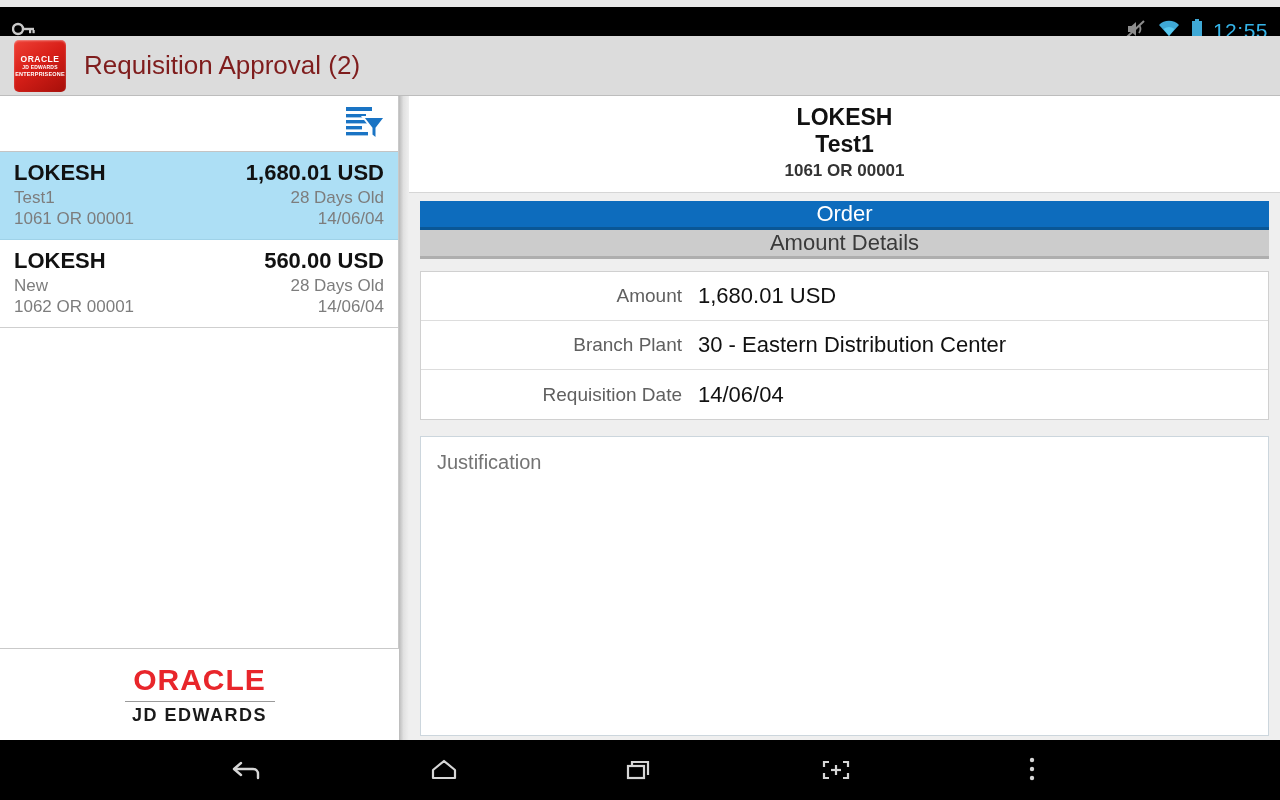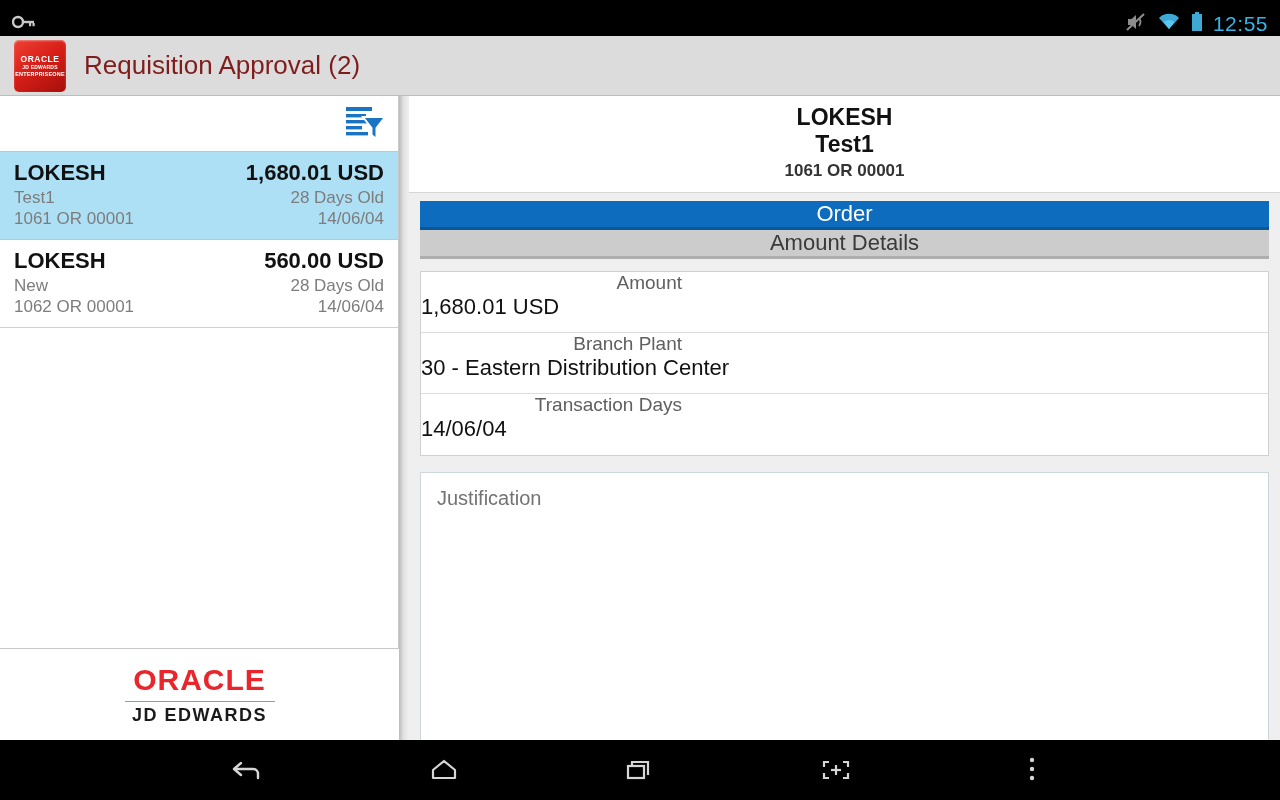--- a/index.html
+++ b/index.html
@@ -6,21 +6,21 @@
   html, body {
     width: 1280px; height: 800px;
     overflow: hidden;
     background: #000;
     font-family: "Liberation Sans", sans-serif;
   }
   #screen { position: relative; width: 1280px; height: 800px; background: #e8e8e8; }
 
   
   .statusbar {
-    position: absolute; left: 0; top: 0; width: 1280px; height: 48px;
+    position: absolute; left: 0; top: 7px; width: 1280px; height: 48px;
     background: #000; display: flex; align-items: center;
   }
   .sb-left { display: flex; align-items: center; padding-left: 12px; }
   .sb-right { margin-left: auto; display: flex; align-items: center; padding-right: 12px; gap: 10px; }
   .sb-time { color: #35b4e8; font-size: 21px; letter-spacing: .5px; }
 
   
   .appbar {
     position: absolute; left: 0; top: 36px; width: 1280px; height: 60px;
     background: #dcdcdc; display: flex; align-items: center;
@@ -107,21 +107,21 @@
     flex: 1; height: 41px; display: flex; align-items: center; justify-content: center;
     font-size: 22px; cursor: pointer;
   }
   .tab.active { background: #0d6cbd; color: #fff; border-bottom: 3px solid #0a5796; }
   .tab.inactive { background: #cccccc; color: #3a3a3a; border-bottom: 3px solid #aeaeae; }
 
   .field-card {
     margin: 12px 11px 0 11px; background: #fff; border: 1px solid #d0d0d0;
   }
   .field-row {
-    display: flex; height: 61px; border-bottom: 1px solid #dddddd; flex-direction: column;
+    display: flex; align-items: center; height: 49px; border-bottom: 1px solid #dddddd;
   }
   .field-row:last-child { border-bottom: none; }
   .field-label {
     width: 277px; text-align: right; padding-right: 16px;
     font-size: 19px; color: #606060;
   }
   .field-value { font-size: 22px; color: #111; }
 
   .just-card {
     margin: 16px 11px 0 11px; background: #fff; border: 1px solid #ccd6dd;
@@ -261,21 +261,21 @@
       <div class="field-card">
         <div class="field-row">
           <div class="field-label">Amount</div>
           <div class="field-value">1,680.01 USD</div>
         </div>
         <div class="field-row">
           <div class="field-label">Branch Plant</div>
           <div class="field-value">30 - Eastern Distribution Center</div>
         </div>
         <div class="field-row">
-          <div class="field-label">Transaction Days</div>
+          <div class="field-label">Requisition Date</div>
           <div class="field-value">14/06/04</div>
         </div>
       </div>
 
       <div class="just-card">
         <div class="just-placeholder">Justification</div>
       </div>
 
     </div>
   </div>

